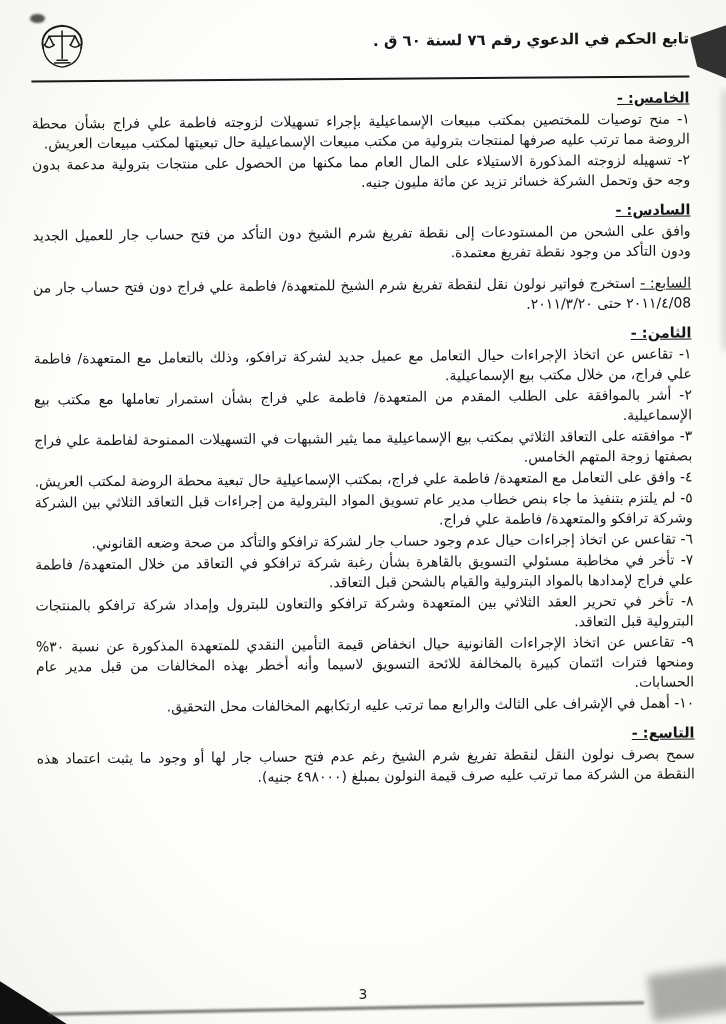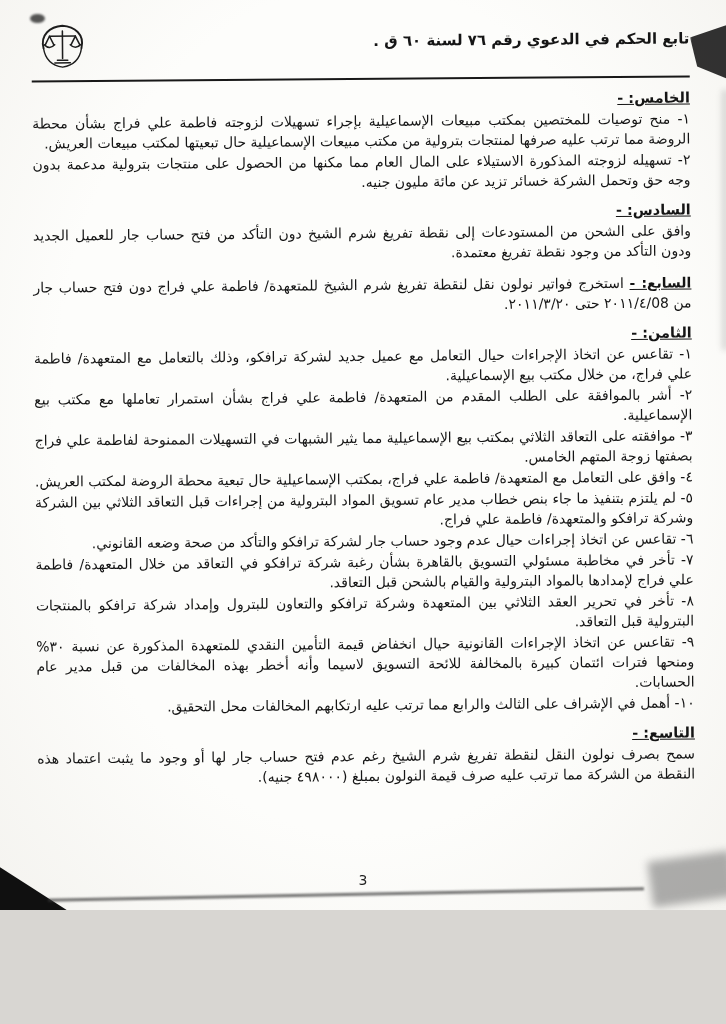--- a/index.html
+++ b/index.html
@@ -4,21 +4,21 @@
 <style>
   * { box-sizing: border-box; }
   html, body { margin: 0; padding: 0; }
   body {
     width: 726px; height: 1024px;
     background: #d8d6d2;
     font-family: "DejaVu Sans", sans-serif;
   }
   .page {
     position: relative;
-    width: 726px; height: 910px;
+    width: 726px; height: 1024px;
     background: radial-gradient(ellipse at 50% 45%, #fdfdfb 60%, #f4f3ef 100%);
     overflow: hidden;
     color: #151515;
   }
   .content {
     position: relative;
     height: 100%;
     padding: 16px 34px 0 34px;
     direction: rtl;
     transform: rotate(-0.45deg);
@@ -44,21 +44,21 @@
     text-decoration: underline;
     margin: 12px 0 3px 0;
   }
   .para {
     font-size: 14px;
     line-height: 20px;
     margin: 0 0 1px 0;
     text-align: justify;
   }
   .sec-gap { margin-top: 12px; }
-  .sec-h-inline { font-weight: bold; text-decoration: underline; margin-top: 29px; }
+  .sec-h-inline { font-weight: normal; text-decoration: underline; margin-top: 29px; }
   .pageno {
     position: absolute;
     bottom: 22px; left: 0; right: 0;
     text-align: center;
     font-size: 14px;
     color: #222;
   }
   .art { position: absolute; pointer-events: none; }
   .art-tr {
     top: 24px; right: -4px; width: 40px; height: 56px;

